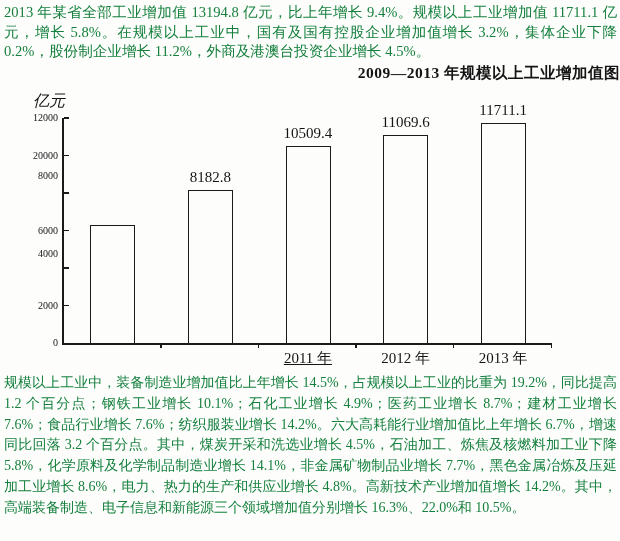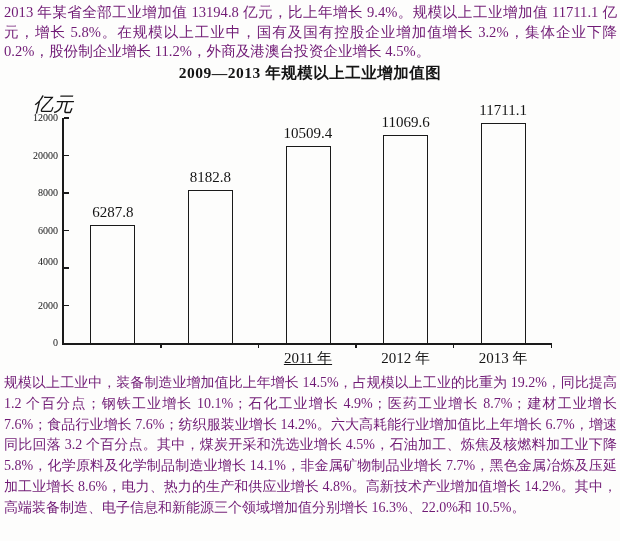--- a/index.html
+++ b/index.html
@@ -15,54 +15,54 @@
     color: #141414;
     font-family: "Liberation Serif", "DejaVu Serif", serif;
     overflow: hidden;
   }
   .para {
     position: absolute;
     left: 4px;
     right: 3px;
     margin: 0;
     text-align: justify;
-    color: #701a75;
+    color: #15803d;
   }
   .intro {
     top: 3px;
     font-size: 14.6px;
     line-height: 19.5px;
   }
   .analysis {
     top: 373px;
     font-size: 14px;
     line-height: 20.8px;
   }
   .chart-title {
     position: absolute;
     top: 63px;
     left: 0;
     width: 620px;
-    text-align: center;
+    text-align: right;
     font-weight: bold;
     font-size: 15.5px;
     letter-spacing: 0.5px;
   }
   .chart {
     position: absolute;
     top: 88px;
     left: 0;
     width: 620px;
     height: 285px;
   }
   .unit-label {
     position: absolute;
     top: 3px;
     left: 33px;
-    font-size: 20px;
+    font-size: 16px;
     font-style: italic;
   }
   .plot {
     position: absolute;
     left: 62px;
     top: 30px;
     width: 488px;
     height: 225px;
     border-left: 2px solid #1a1a1a;
     border-bottom: 2px solid #1a1a1a;
@@ -119,32 +119,31 @@
   <p class="para intro">2013 年某省全部工业增加值 13194.8 亿元，比上年增长 9.4%。规模以上工业增加值 11711.1 亿元，增长 5.8%。在规模以上工业中，国有及国有控股企业增加值增长 3.2%，集体企业下降 0.2%，股份制企业增长 11.2%，外商及港澳台投资企业增长 4.5%。</p>
 
   <div class="chart-title">2009—2013 年规模以上工业增加值图</div>
 
   <div class="chart">
     <div class="unit-label">亿元</div>
     <div class="plot">
         <div class="ytick-label" style="top: 216px;">0</div>
         <div class="ytick-label" style="top: 178.5px;">2000</div>
         <div class="ytick-mark" style="top: 186.75px;"></div>
-        <div class="ytick-label" style="top: 135px;">4000</div>
+        <div class="ytick-label" style="top: 127px;">4000</div>
         <div class="ytick-mark" style="top: 149.25px;"></div>
         <div class="ytick-label" style="top: 103.5px;">6000</div>
         <div class="ytick-mark" style="top: 111.75px;"></div>
-        <div class="ytick-label" style="top: 66px;">8000</div>
+        <div class="ytick-label" style="top: 49px;">8000</div>
         <div class="ytick-mark" style="top: 74.25px;"></div>
         <div class="ytick-label" style="top: 28.5px;">20000</div>
         <div class="ytick-mark" style="top: 36.75px;"></div>
         <div class="ytick-label" style="top: -9px;">12000</div>
         <div class="ytick-mark" style="top: -0.75px;"></div>
         <div class="bar" style="left: 26.3px; width: 45px; height: 117.896px; background: rgb(253, 253, 252); border-color: rgb(26, 26, 26);"></div>
-        <div class="bar-value-label" style="left: 0px; width: 97.6px; bottom: 121.896px;">6287.8</div>
         <div class="xtick-mark" style="left: 96.1px;"></div>
         <div class="bar" style="left: 123.9px; width: 45px; height: 153.428px; background: rgb(253, 253, 252); border-color: rgb(26, 26, 26);"></div>
         <div class="bar-value-label" style="left: 97.6px; width: 97.6px; bottom: 157.428px; margin-top: 47px;">8182.8</div>
         <div class="xtick-mark" style="left: 193.7px;"></div>
         <div class="bar" style="left: 221.5px; width: 45px; height: 197.051px; background: rgb(253, 253, 252); border-color: rgb(26, 26, 26);"></div>
         <div class="bar-value-label" style="left: 195.2px; width: 97.6px; bottom: 201.051px;">10509.4</div>
         <div class="xcat-label" style="left: 195.2px; width: 97.6px; text-decoration: underline;">2011 年</div>
         <div class="xtick-mark" style="left: 291.3px;"></div>
         <div class="bar" style="left: 319.1px; width: 45px; height: 207.555px; background: rgb(253, 253, 252); border-color: rgb(26, 26, 26);"></div>
         <div class="bar-value-label" style="left: 292.8px; width: 97.6px; bottom: 211.555px;">11069.6</div>

